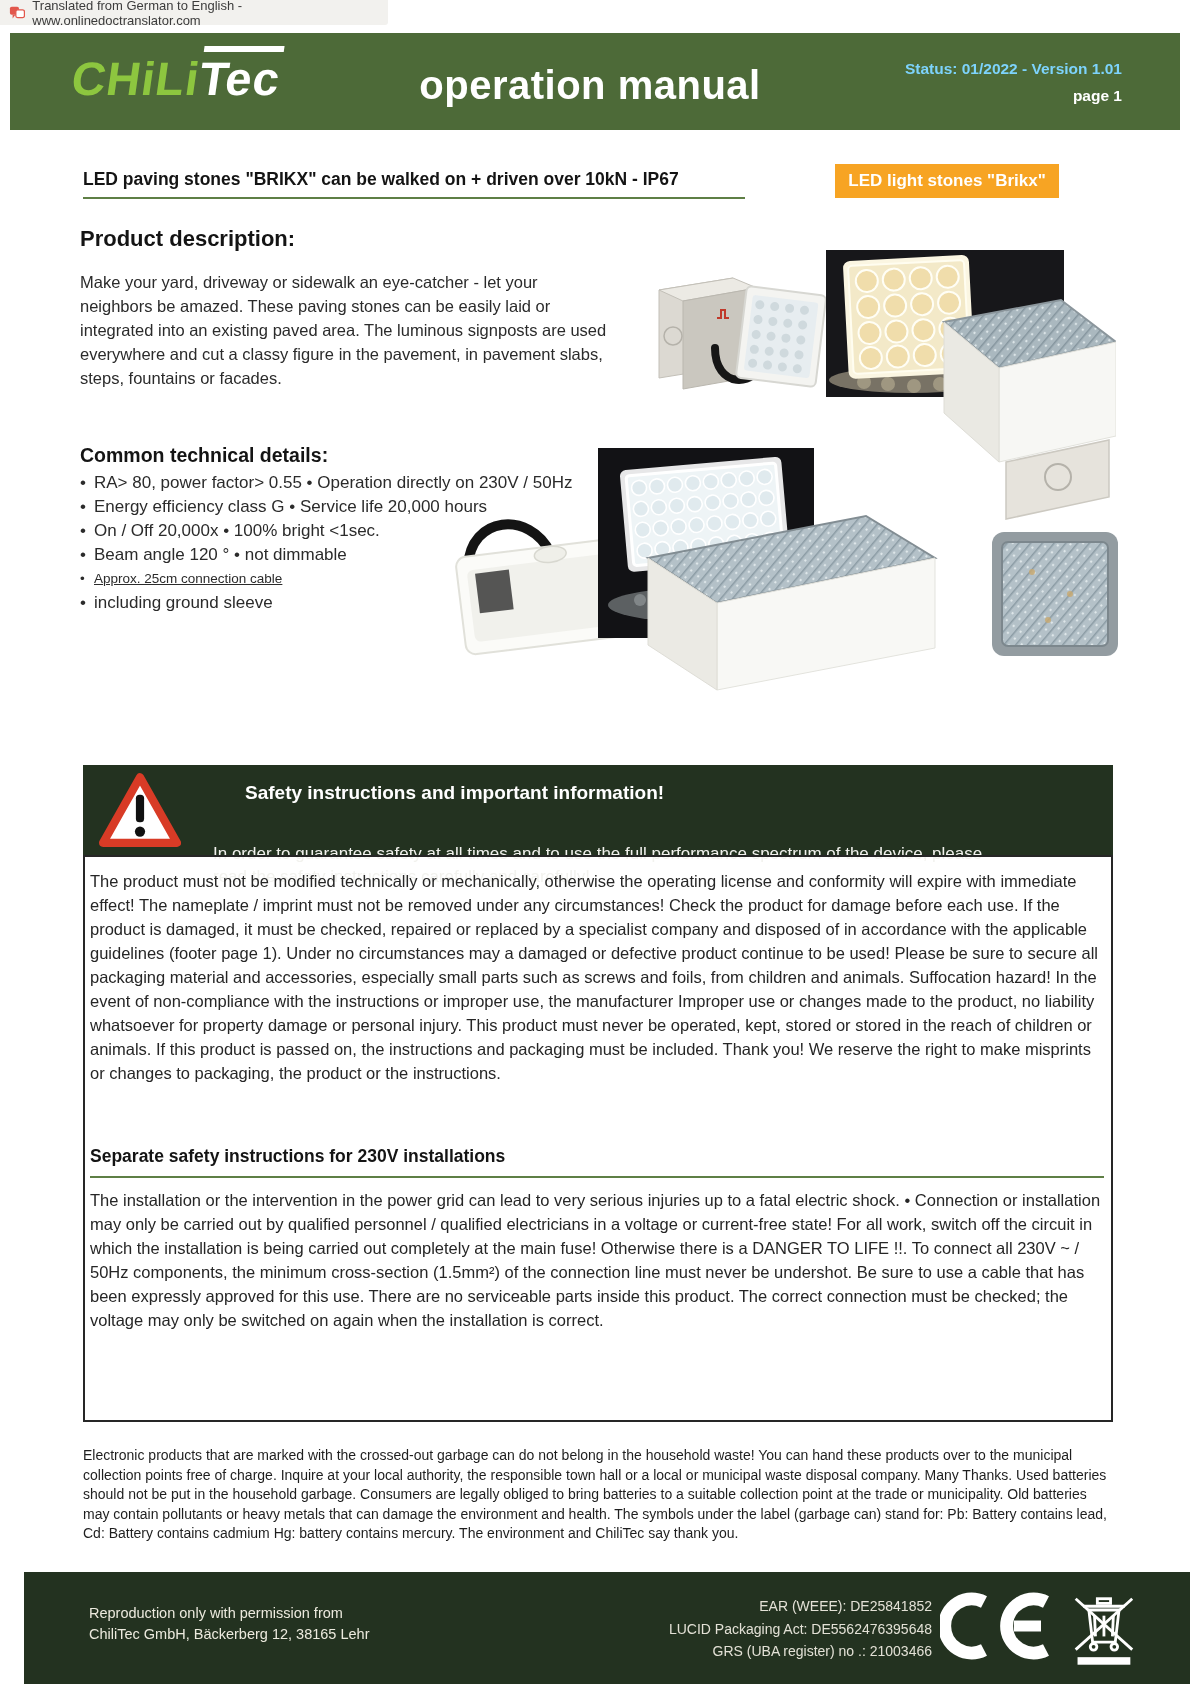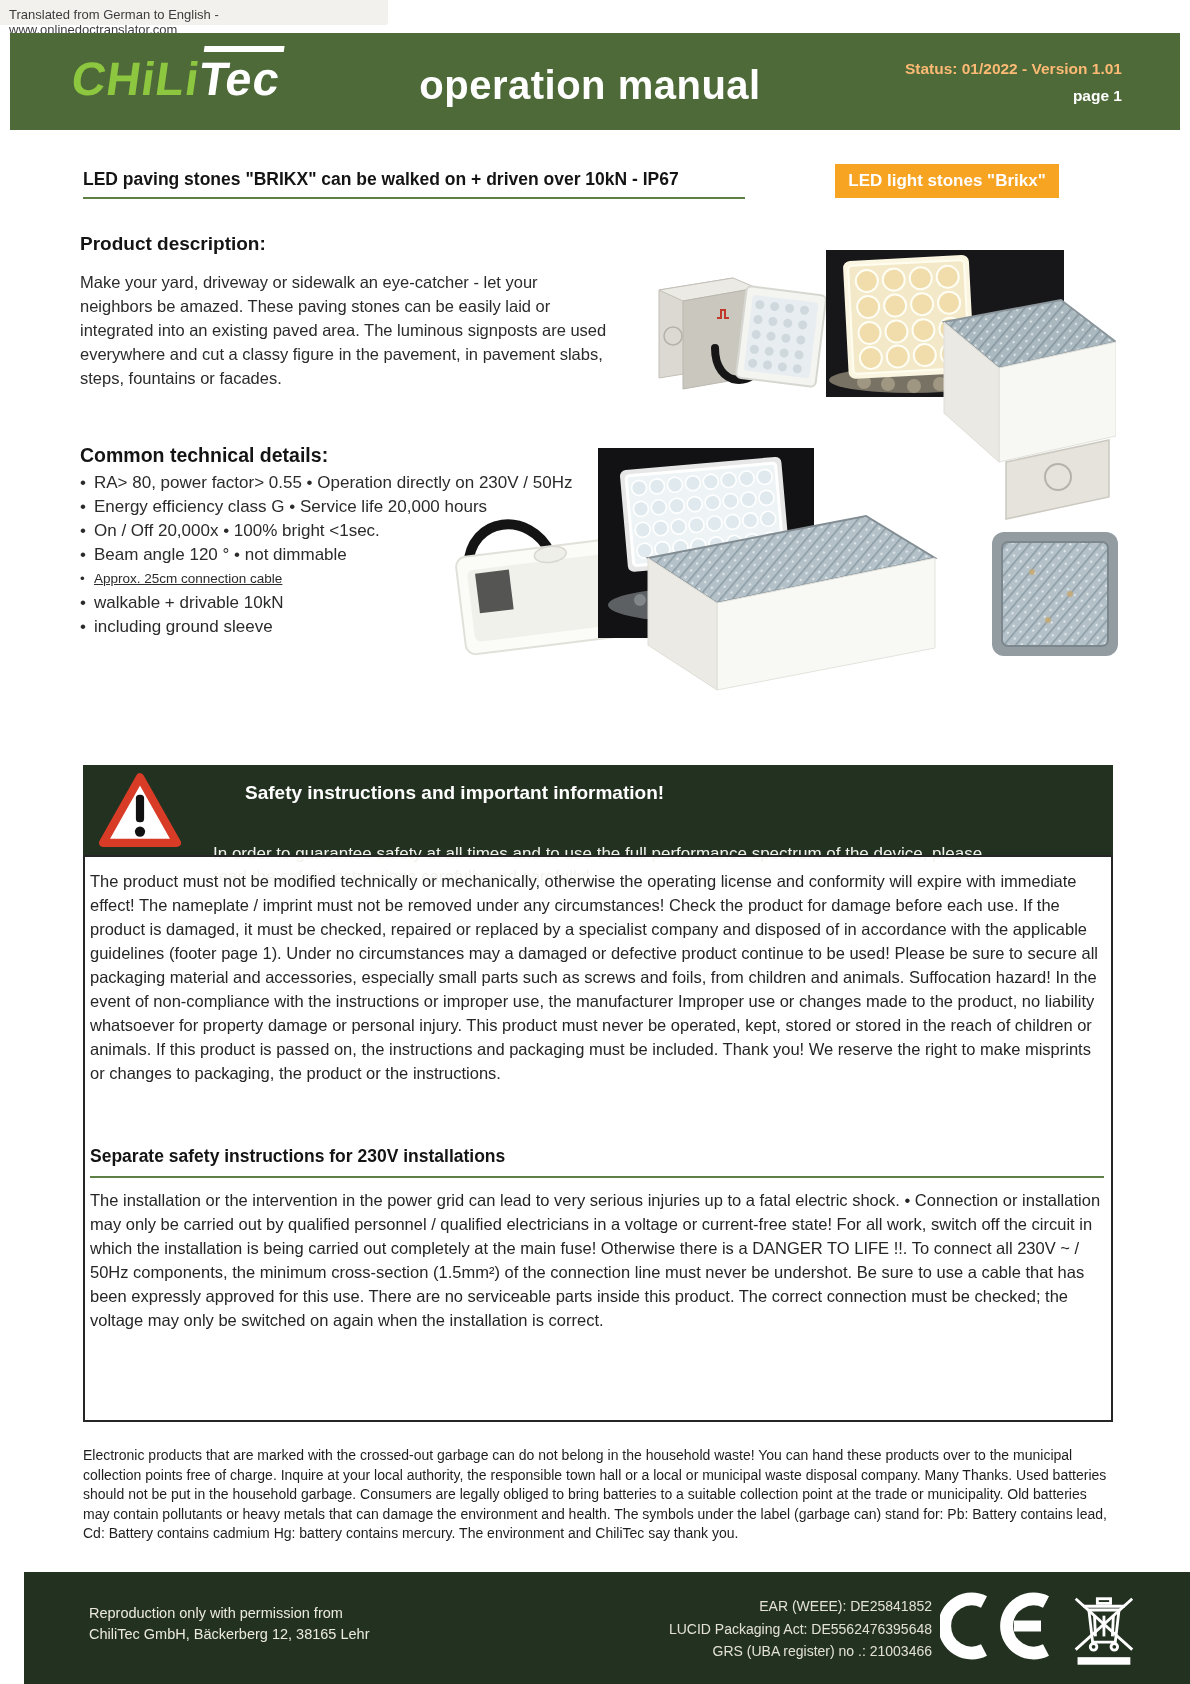--- a/index.html
+++ b/index.html
@@ -2,41 +2,41 @@
 <html><head>
 <meta charset="utf-8">
 <style>
   html,body{margin:0;padding:0;background:#ffffff;}
   .page{position:relative;width:1190px;height:1684px;background:#fff;overflow:hidden;
         font-family:"Liberation Sans", sans-serif;color:#262626;}
 
   
   .translate-bar{position:absolute;left:0;top:0;width:388px;height:25px;background:#f2f1ee;
     display:flex;align-items:center;gap:7px;padding:0 9px;box-sizing:border-box;
-    font-size:13px;color:#3c3c3c;border-radius:0 0 3px 0;flex-direction:column;}
+    font-size:13px;color:#3c3c3c;border-radius:0 0 3px 0;}
 
   
   .band{position:absolute;left:10px;top:33px;width:1170px;height:97px;background:#4d6a38;}
   .logo{position:absolute;left:62px;top:18px;transform:skewX(-8deg);
         font-weight:bold;font-size:47px;letter-spacing:1px;white-space:nowrap;}
   .logo .lg{color:#8dc63f;} .logo .lw{color:#ffffff;border-top:6px solid #fff;padding-top:0px;}
   .doc-title{position:absolute;left:300px;top:22px;width:560px;text-align:center;
         font-size:40px;font-weight:bold;color:#ffffff;letter-spacing:.5px;margin-top:8px;}
   .status-block{position:absolute;right:58px;top:27px;text-align:right;}
-  .status{color:#fdba74;font-weight:bold;font-size:15.5px;}
+  .status{color:#7dd3fc;font-weight:bold;font-size:15.5px;}
   .page-num{color:#ffffff;font-weight:bold;font-size:15.5px;margin-top:9px;}
 
   
   .main-heading{position:absolute;left:83px;top:169px;font-size:17.5px;font-weight:bold;color:#141414;}
   .heading-rule{position:absolute;left:83px;top:197px;width:662px;height:2px;background:#5e7f45;}
   .badge{position:absolute;left:835px;top:164px;width:224px;height:34px;background:#f7a423;
     color:#fff;font-weight:bold;font-size:17px;display:flex;align-items:center;justify-content:center;}
 
   
-  .pd-heading{position:absolute;left:80px;top:233px;font-size:19px;font-weight:bold;color:#141414;}
+  .pd-heading{position:absolute;left:80px;top:226px;font-size:22px;font-weight:bold;color:#141414;}
   .pd-body{position:absolute;left:80px;top:254px;width:528px;font-size:16.5px;line-height:24px;color:#2b2b2b;margin-top:16px;}
 
   
   .td-heading{position:absolute;left:80px;top:444px;font-size:19.5px;font-weight:bold;color:#141414;}
   .td-list{position:absolute;left:80px;top:471px;width:570px;color:#2b2b2b;}
   .bullet{position:relative;padding-left:14px;}
   .bullet::before{content:"•";position:absolute;left:0;}
   .bullet.lg{font-size:17px;line-height:24px;}
   .bullet.sm{font-size:13.5px;line-height:24px;text-decoration:underline;}
 
@@ -177,21 +177,20 @@
     <circle cx="232" cy="227" r="13" fill="none" stroke="#b5b2aa" stroke-width="2"></circle>
   </svg>
 
   <div class="td-heading">Common technical details:</div>
   <div class="td-list">
     <div class="bullet lg">RA&gt; 80, power factor&gt; 0.55 • Operation directly on 230V / 50Hz</div>
     <div class="bullet lg">Energy efficiency class G • Service life 20,000 hours</div>
     <div class="bullet lg">On / Off 20,000x • 100% bright &lt;1sec.</div>
     <div class="bullet lg">Beam angle 120 ° • not dimmable</div>
     <div class="bullet sm">Approx. 25cm connection cable</div>
-    <div class="bullet lg">walkable + drivable 10kN</div>
     <div class="bullet lg">including ground sleeve</div>
   </div>
 
   <svg class="photo photo-c" viewBox="0 0 690 252">
     <defs>
       <pattern id="iceC" width="9" height="9" patternUnits="userSpaceOnUse" patternTransform="rotate(40)">
         <rect width="9" height="9" fill="#b4c1c8"></rect>
         <line x1="0" y1="0" x2="0" y2="9" stroke="#8b9ba4" stroke-width="3"></line>
         <circle cx="5" cy="4" r="1.2" fill="#dfe7ea"></circle>
       </pattern>

